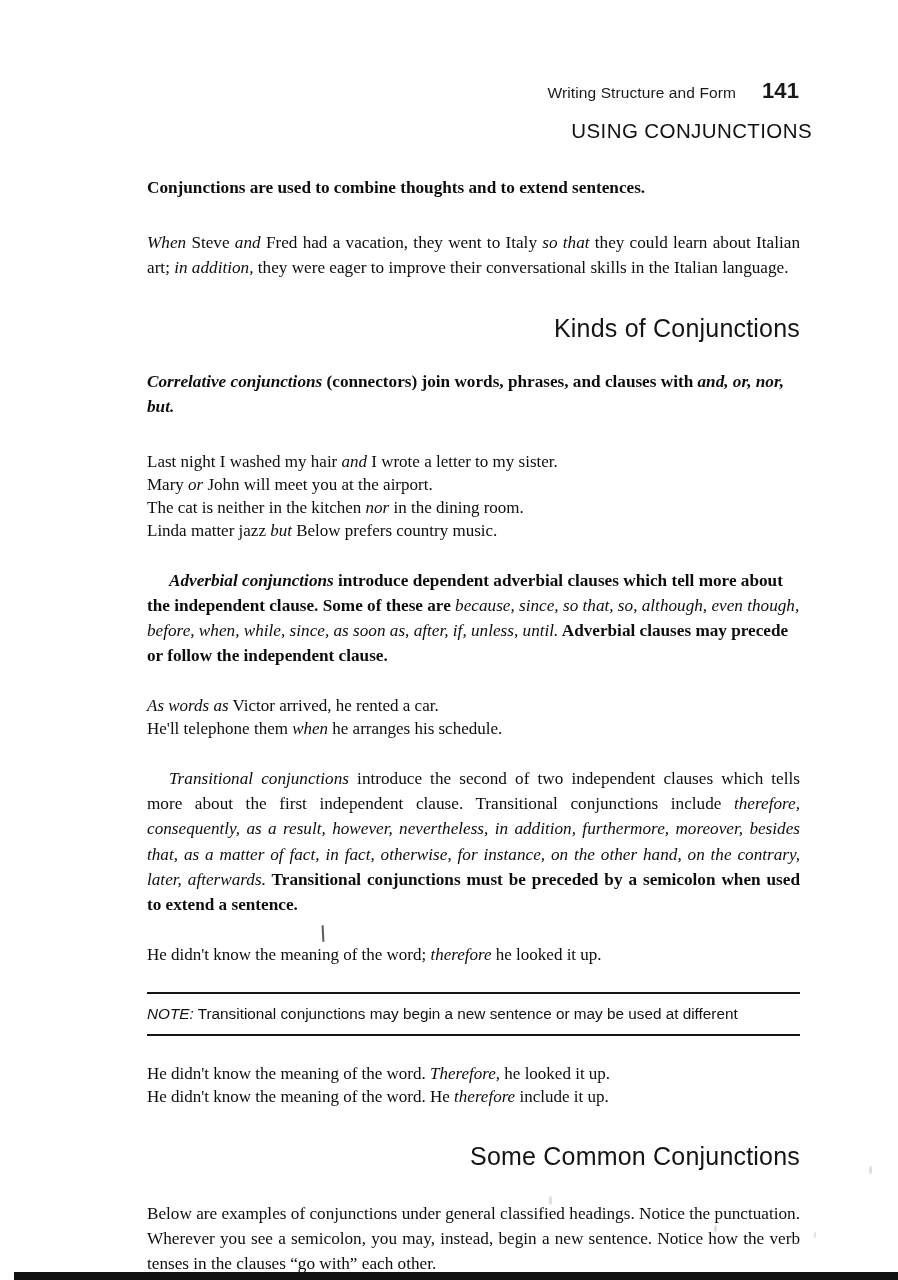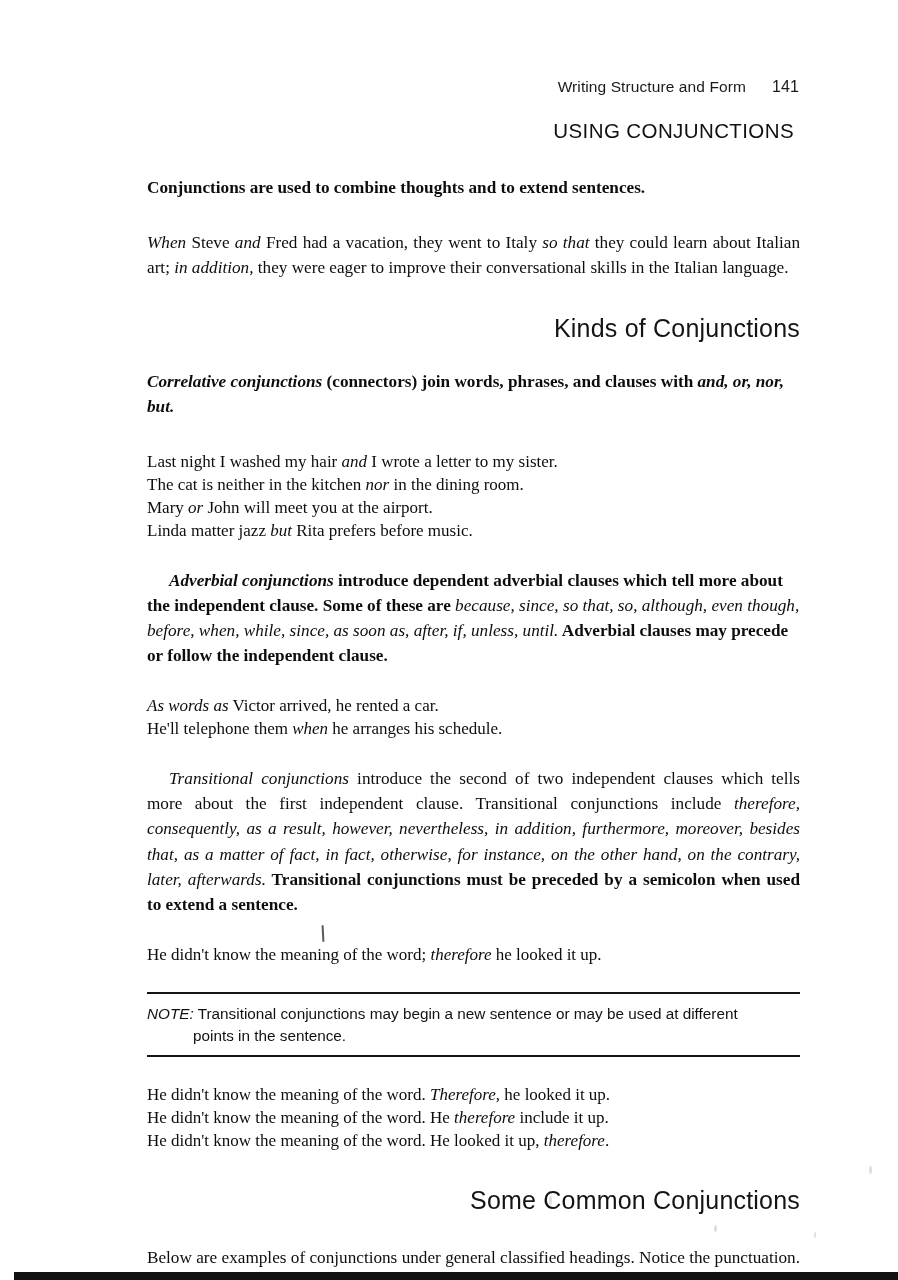--- a/index.html
+++ b/index.html
@@ -26,29 +26,29 @@
     right: 113px;
     display: flex;
     align-items: baseline;
     gap: 26px;
     font-family: "Liberation Sans", "DejaVu Sans", sans-serif;
     font-size: 15.5px;
     letter-spacing: .1px;
     color: #1a1a1a;
   }
   .runhead .folio {
-    font-weight: normal;
-    font-size: 16px;
+    font-weight: bold;
+    font-size: 22px;
   }
 
   
   .chapter-title {
     position: absolute;
     top: 119px;
-    right: 118px;
+    right: 100px;
     font-family: "Liberation Sans", "DejaVu Sans", sans-serif;
     font-size: 20.5px;
     letter-spacing: .4px;
     color: #111;
   }
 
   
   .col {
     position: absolute;
     left: 133px;
@@ -171,23 +171,23 @@
     <div class="subhead">Kinds of Conjunctions</div>
 
     <div class="sp-26"></div>
 
     <p class="lead"><i>Correlative conjunctions</i><span> (connectors) join words, phrases, and clauses with </span><i>and, or, nor, but.</i></p>
 
     <div class="sp-30"></div>
 
     <div class="examples">
       <div class="line"><span>Last night I washed my hair </span><i>and</i><span> I wrote a letter to my sister.</span></div>
+      <div class="line"><span>Mary </span><i>or</i><span> John will meet you at the airport.</span></div>
       <div class="line"><span>The cat is neither in the kitchen </span><i>nor</i><span> in the dining room.</span></div>
-      <div class="line"><span>Mary </span><i>or</i><span> John will meet you at the airport.</span></div>
-      <div class="line"><span>Linda matter jazz </span><i>but</i><span> Rita prefers before music.</span></div>
+      <div class="line"><span>Linda matter jazz </span><i>but</i><span> Below prefers country music.</span></div>
     </div>
 
     <div class="sp-26"></div>
 
     <p class="lead indent"><i>Adverbial conjunctions</i><span> introduce dependent adverbial clauses which tell more about the independent clause. Some of these are </span><i style="font-weight:normal">because, since, so that, so, although, even though, before, when, while, since, as soon as, after, if, unless, until.</i><span> Adverbial clauses may precede or follow the independent clause.</span></p>
 
     <div class="sp-26"></div>
 
     <div class="examples">
       <div class="line"><i>As words as</i><span> Victor arrived, he rented a car.</span></div>
@@ -203,31 +203,29 @@
     <div class="examples">
       <div class="line"><span>He didn't know the meaning of the word; </span><i>therefore</i><span> he looked it up.</span></div>
     </div>
 
     <div class="sp-26"></div>
 
     <div>
       <hr class="rule">
       <div class="noteblk note-inner">
         <span class="first"><i>NOTE:</i><span> Transitional conjunctions may begin a new sentence or may be used at different</span></span>
-        <span class="hang">points in the sentence.</span>
       </div>
       <hr class="rule">
     </div>
 
     <div class="sp-26"></div>
 
     <div class="examples">
       <div class="line"><span>He didn't know the meaning of the word. </span><i>Therefore,</i><span> he looked it up.</span></div>
       <div class="line"><span>He didn't know the meaning of the word. He </span><i>therefore</i><span> include it up.</span></div>
-      <div class="line"><span>He didn't know the meaning of the word. He looked it up, </span><i>therefore</i><span>.</span></div>
     </div>
 
     <div class="sp-34"></div>
 
     <div class="subhead">Some Common Conjunctions</div>
 
     <div class="sp-30"></div>
 
     <p class="body">Below are examples of conjunctions under general classified headings. Notice the punctuation. Wherever you see a semicolon, you may, instead, begin a new sentence. Notice how the verb tenses in the clauses “go with” each other.</p>
 

